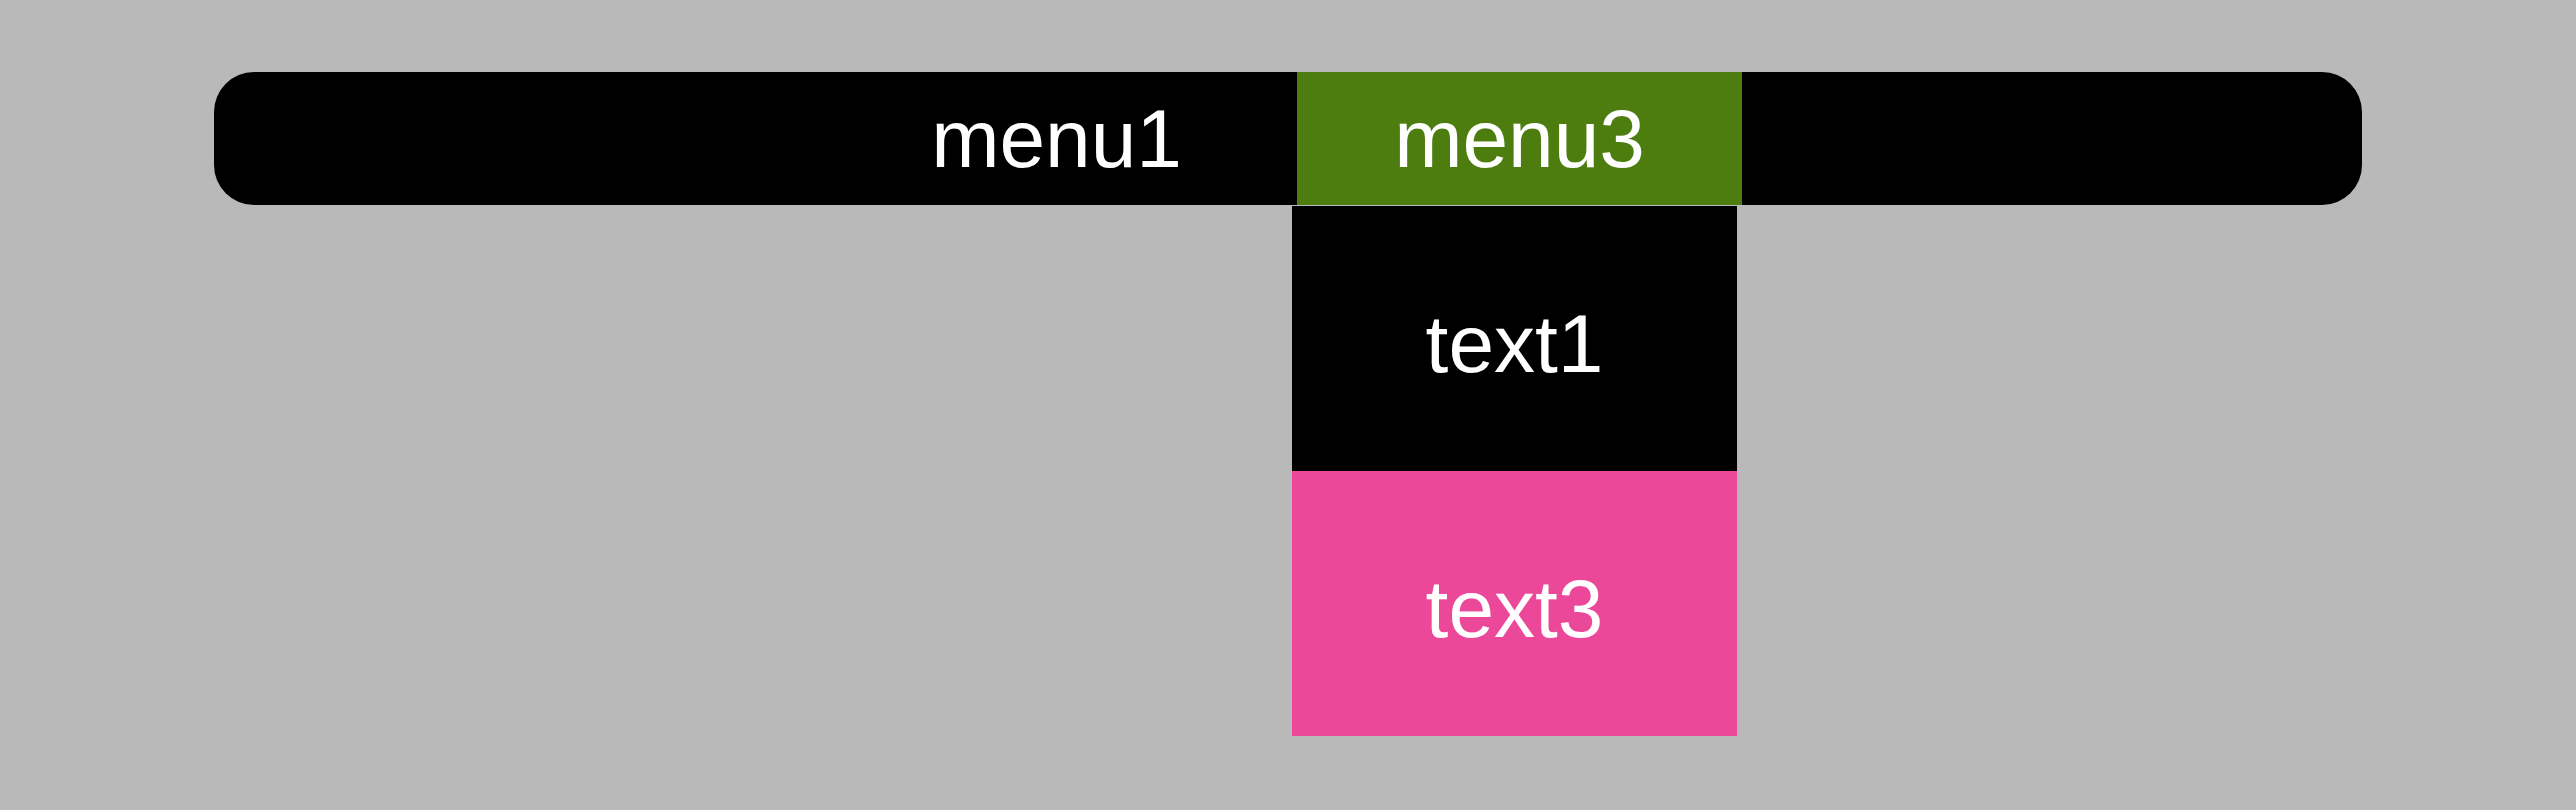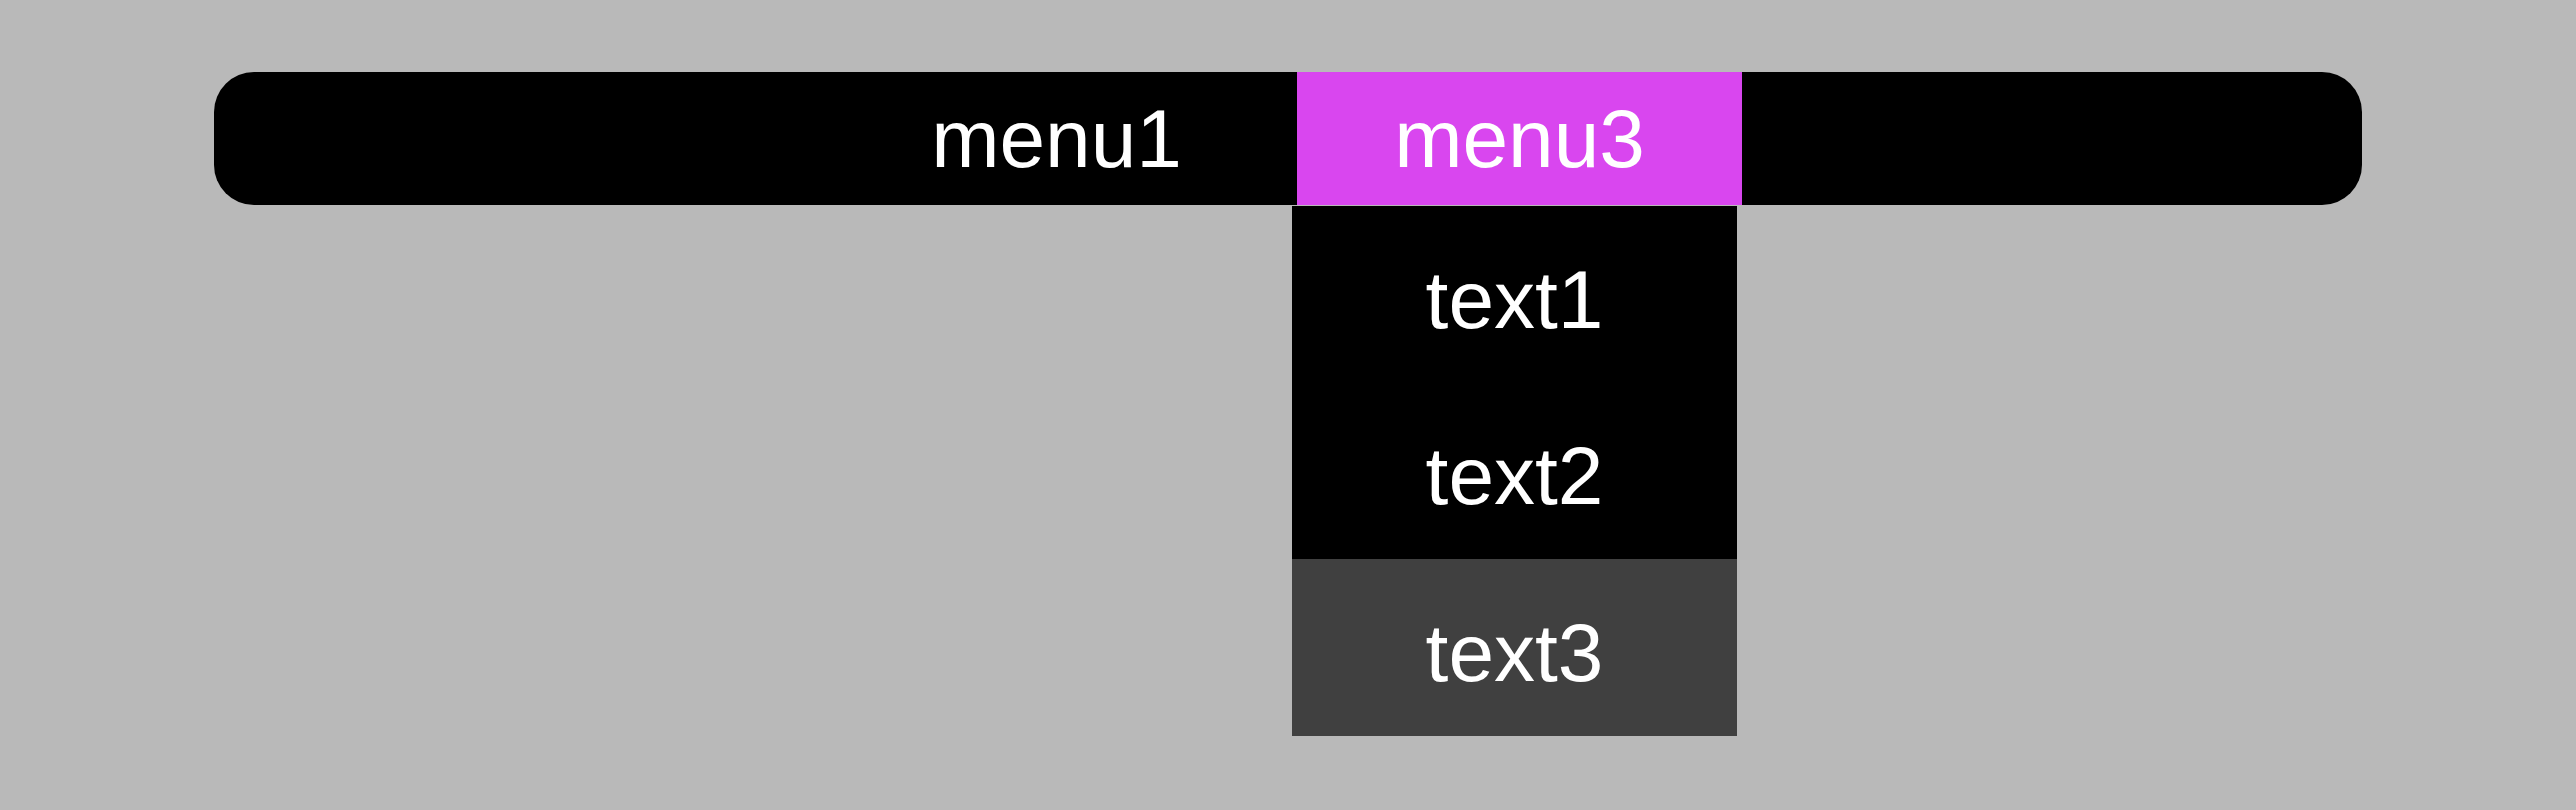--- a/index.html
+++ b/index.html
@@ -36,21 +36,21 @@
     align-items: center;
     padding-top: 1.8px;
     box-sizing: border-box;
     color: #ffffff;
     font-size: 82px;
     line-height: 1.15;
     white-space: nowrap;
     cursor: default;
   }
   .menu-item.active {
-    background: #d946ef;
+    background: #4d7c0f;
   }
   #dropdown {
     position: absolute;
     left: 1292px;
     top: 206px;
     width: 445px;
     height: 530px;
     background: #000000;
     display: flex;
     flex-direction: column;
@@ -63,33 +63,32 @@
     align-items: center;
     padding-top: 10.7px;
     box-sizing: border-box;
     color: #ffffff;
     font-size: 82px;
     line-height: 1.15;
     white-space: nowrap;
     cursor: default;
   }
   .dropdown-item.active {
-    background: #404040;
+    background: #ec4899;
   }
 </style>
 </head>
 <body>
 
 <div id="screen">
 
   <div id="menubar">
     <div class="menu-item">menu1</div>
     <div class="menu-item active">menu3</div>
   </div>
 
   <div id="dropdown">
     <div class="dropdown-item">text1</div>
-    <div class="dropdown-item">text2</div>
     <div class="dropdown-item active">text3</div>
   </div>
 
 </div>
 
 
 </body></html>

